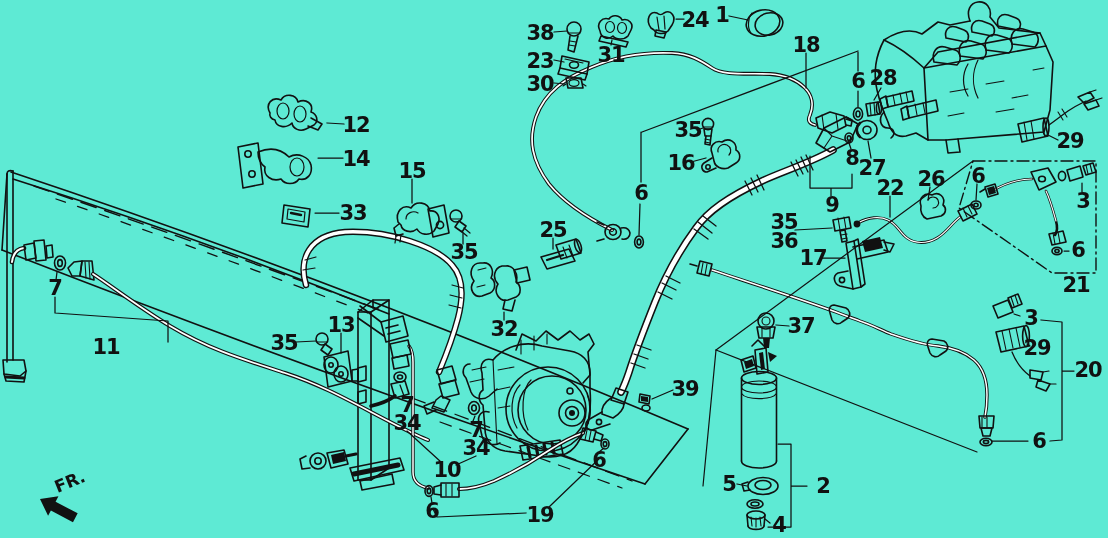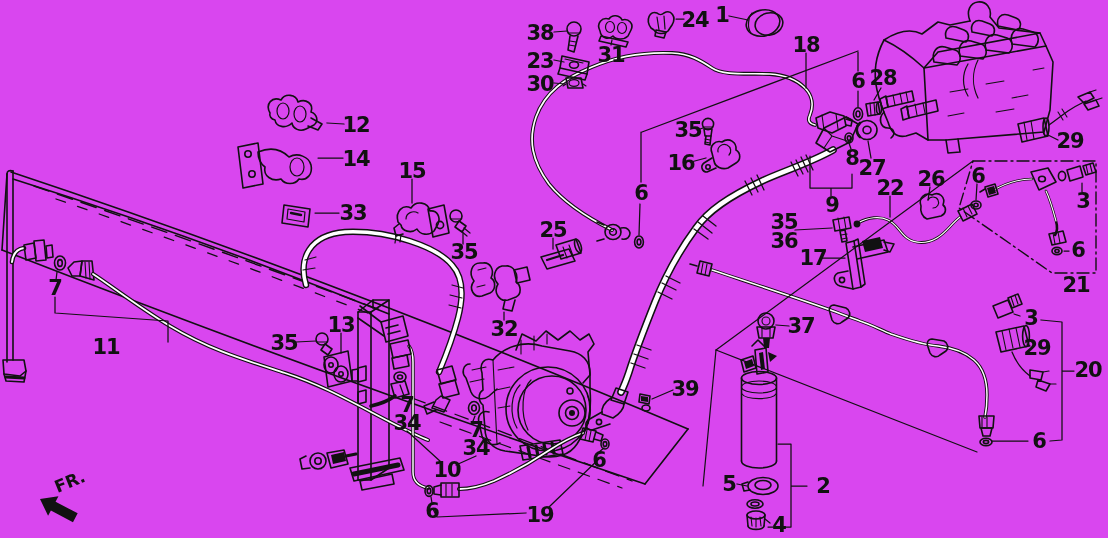--- a/index.html
+++ b/index.html
@@ -1,16 +1,16 @@
 <!DOCTYPE html>
 <html><head>
 <meta charset="utf-8">
 <style>
   html,body{margin:0;padding:0;background:#ffffff;}
-  #stage{position:relative;width:1108px;height:538px;background:#d946ef;overflow:hidden;}
+  #stage{position:relative;width:1108px;height:538px;background:#5eead4;overflow:hidden;}
   svg{display:block;}
   .lbl{font-family:"DejaVu Sans",sans-serif;font-weight:bold;font-size:21px;fill:#111;letter-spacing:-1px;}
   .fr{font-family:"DejaVu Sans",sans-serif;font-weight:bold;font-size:17px;fill:#111;}
 </style>
 </head>
 <body>
 
 <div id="stage">
 <svg width="1108" height="538" viewBox="0 0 1108 538" fill="none" stroke="#111" stroke-width="1.6" stroke-linecap="round" stroke-linejoin="round">
 

